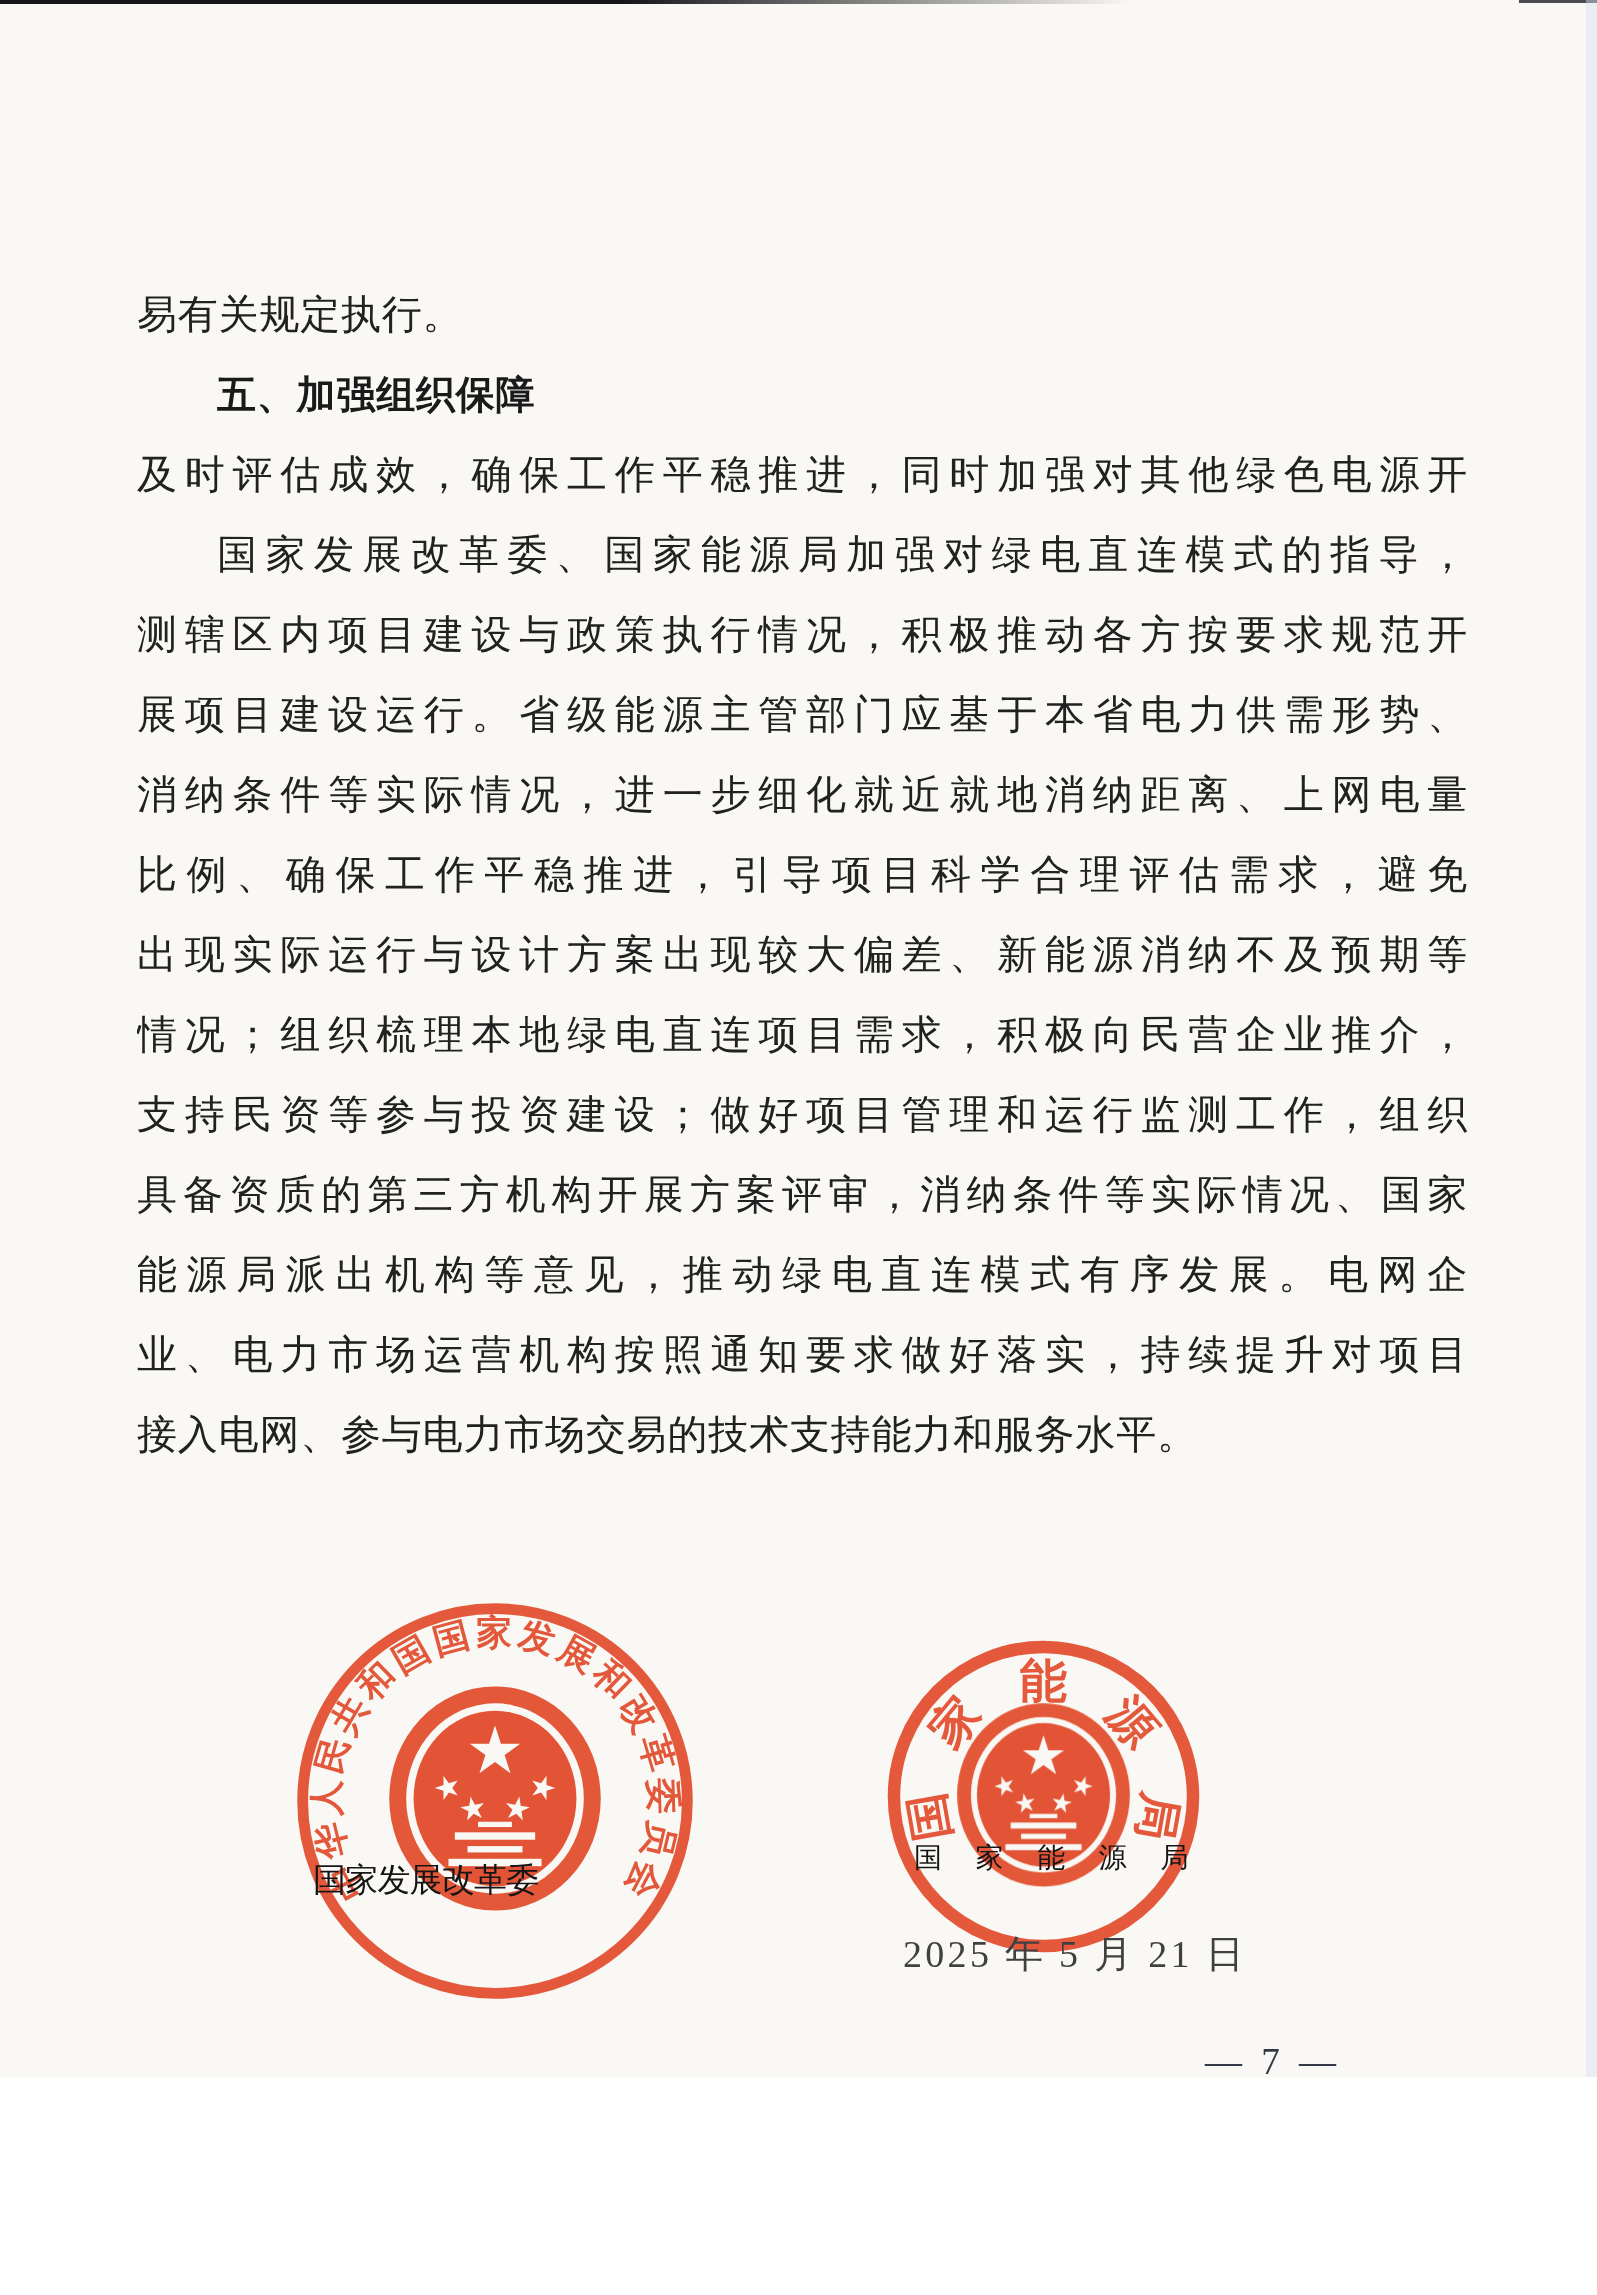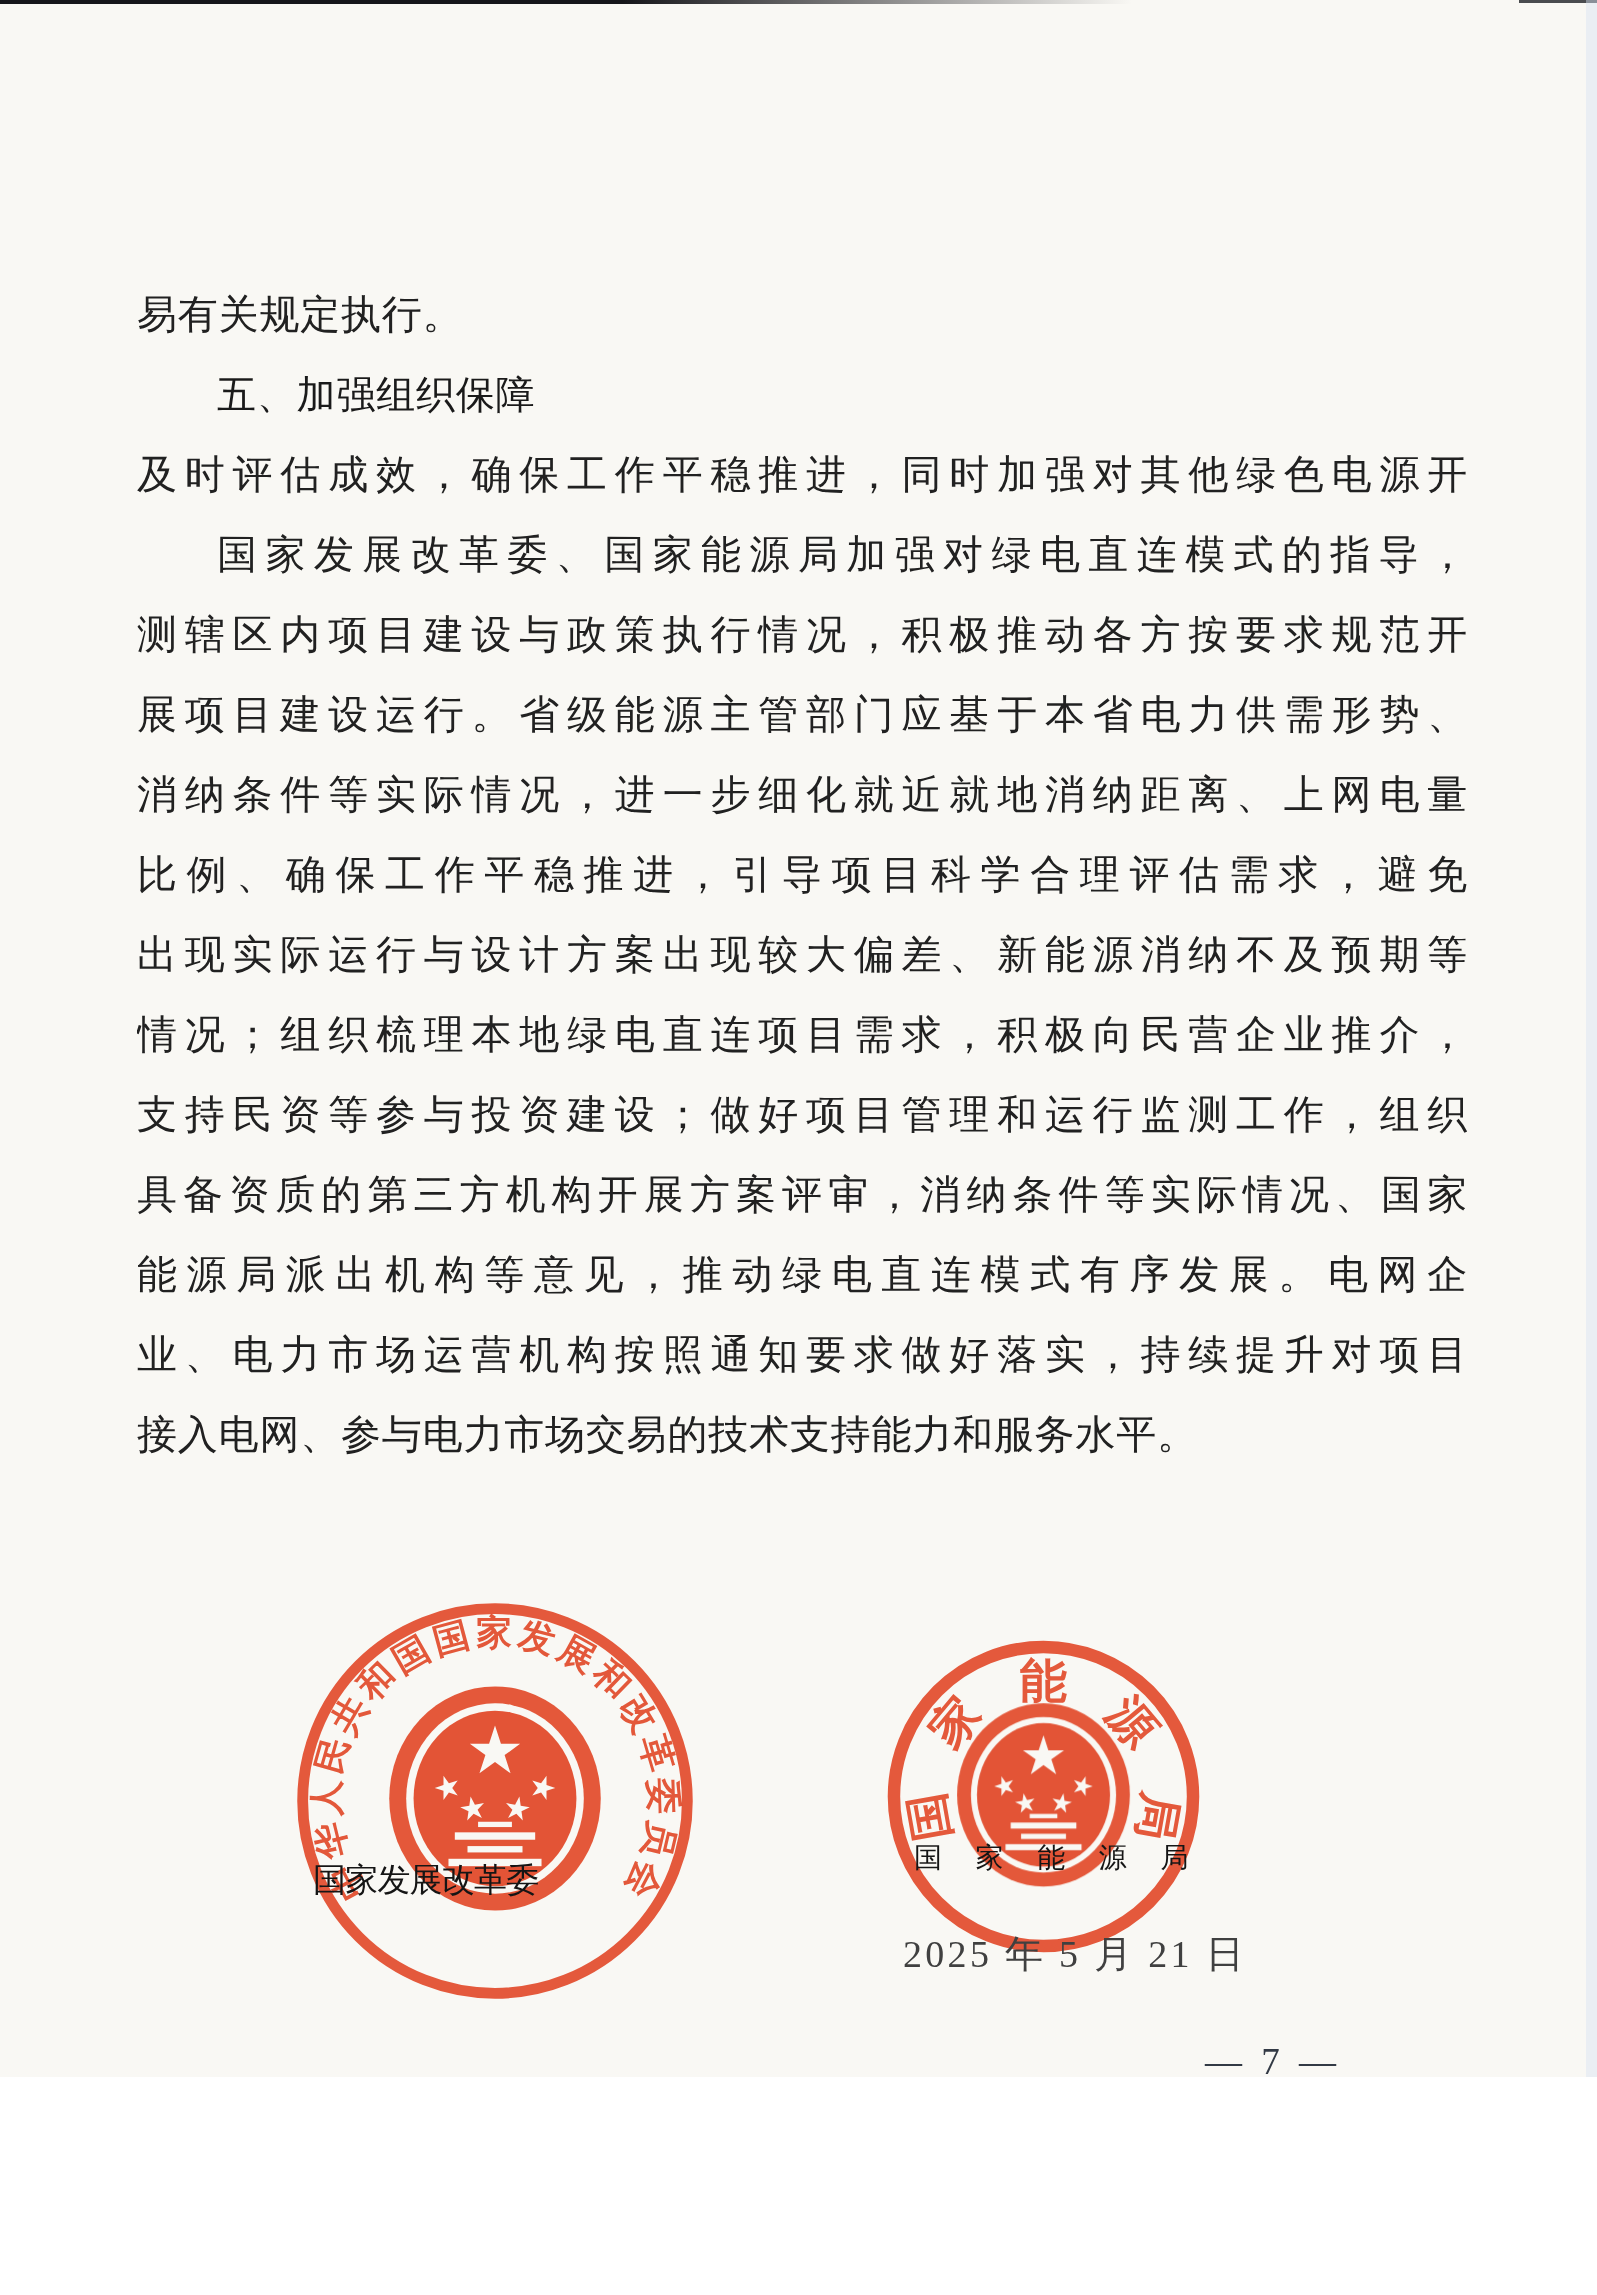--- a/index.html
+++ b/index.html
@@ -24,21 +24,21 @@
     letter-spacing:0.8px;
   }
   .line.just {
     white-space:normal;
     text-align:justify;
   }
   .line.just::after { content:""; display:inline-block; width:100%; height:0; }
   .line.indent { padding-left:80px; }
   .line.heading {
     font-family:"Liberation Sans","DejaVu Sans",sans-serif;
-    font-weight:400;
+    font-weight:700;
     font-size:39px;
     color:#1a1a1a;
   }
   
   .seal-svg { position:absolute; }
   .seal-overlay {
     position:absolute;
     font-family:"Liberation Serif","DejaVu Serif",serif;
     color:#151515;
     white-space:nowrap;

